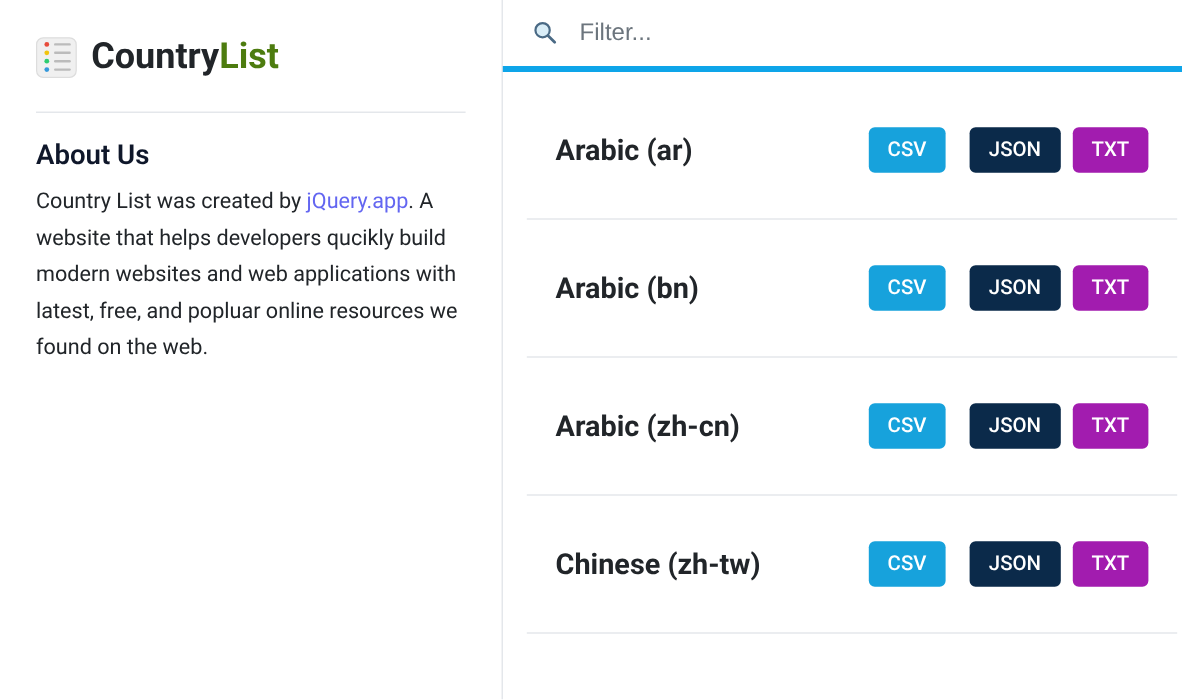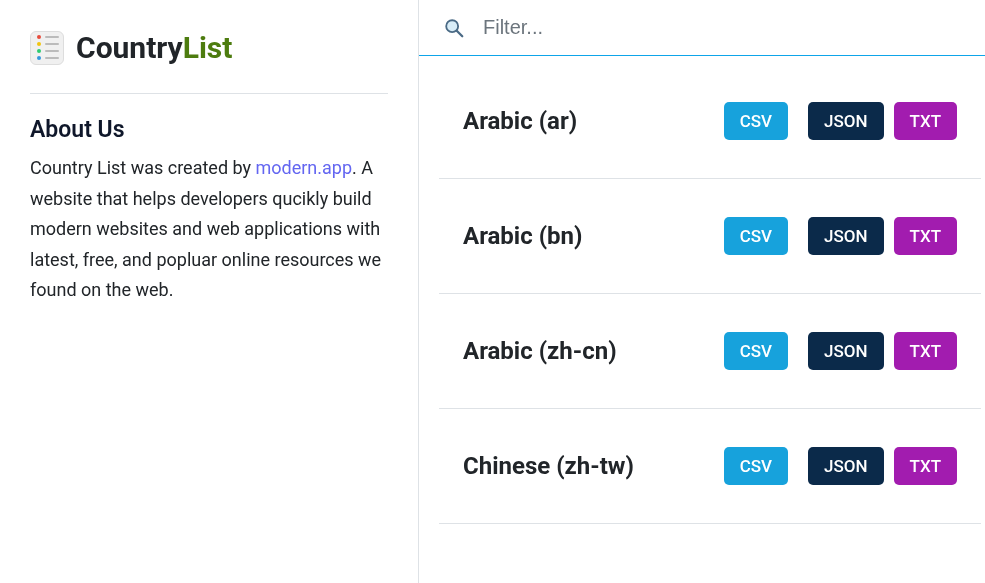--- a/index.html
+++ b/index.html
@@ -91,23 +91,23 @@
       font-size: 18px;
       line-height: 1.7;
       color: #212529;
     }
     .about-text a {
       color: #6366f1;
       text-decoration: none;
     }
     .filter-bar {
       display: flex;
-      align-items: flex-end;
+      align-items: flex-start;
       padding: 16px 24px;
-      border-bottom: 1px solid #0ea5e9;
+      border-bottom: 5px solid #0ea5e9;
       gap: 18px;
     }
     .filter-input {
       border: none;
       outline: none;
       font-size: 20px;
       color: #212529;
       flex: 1;
       background: transparent;
     }
@@ -188,21 +188,21 @@
           <span class="line"></span>
         </div>
     </div>
     <h1 class="brand-title">
       <span>Country</span><span class="accent">List</span>
     </h1>
   </div>
   <div class="divider"></div>
   <h2 class="about-heading">About Us</h2>
   <p class="about-text">
-    <span>Country List was created by </span><a href="#">modern.app</a><span>. A website that helps developers qucikly build modern websites and web applications with latest, free, and popluar online resources we found on the web.</span>
+    <span>Country List was created by </span><a href="#">jQuery.app</a><span>. A website that helps developers qucikly build modern websites and web applications with latest, free, and popluar online resources we found on the web.</span>
   </p>
 </aside>
 
 <main class="main">
   <div class="filter-bar">
     <svg class="search-icon" viewBox="0 0 24 24" fill="none" stroke="#555" stroke-width="2">
       <circle cx="10" cy="10" r="6.5" fill="#d9edf7" stroke="#4a6a85"></circle>
       <line x1="15" y1="15" x2="21" y2="21" stroke="#4a6a85" stroke-width="2.5" stroke-linecap="round"></line>
     </svg>
     <input type="text" class="filter-input" placeholder="Filter..." style="">

